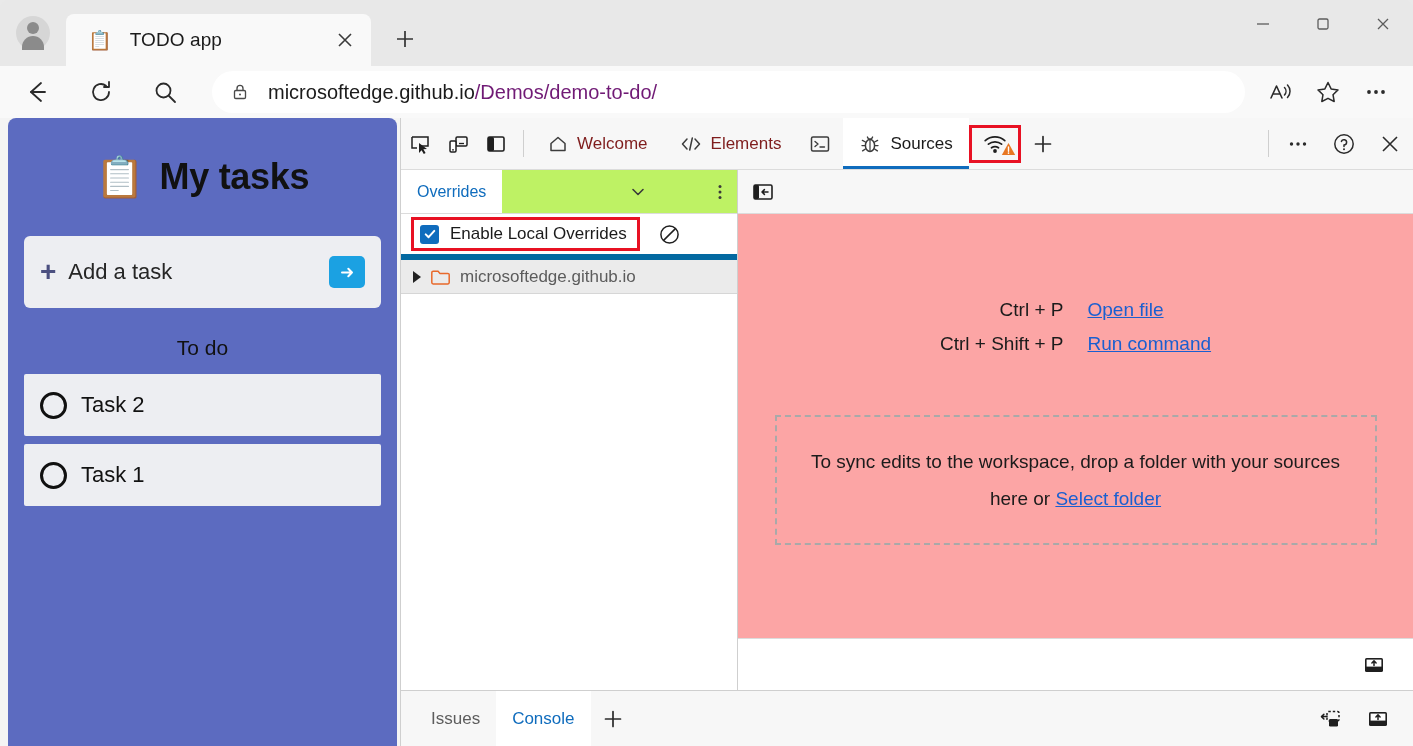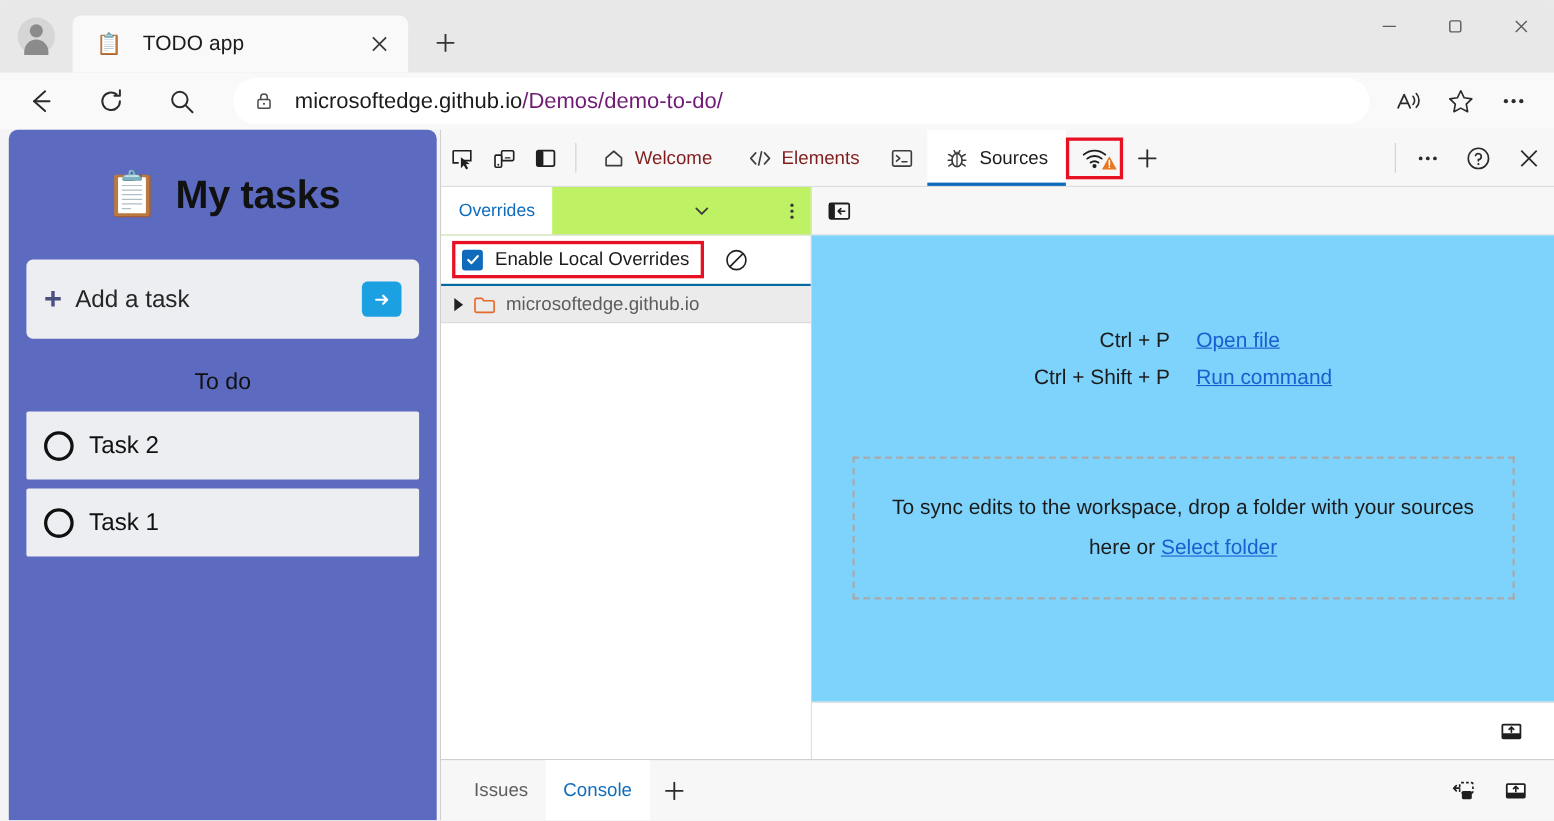--- a/index.html
+++ b/index.html
@@ -200,21 +200,21 @@
     height: 100%; display: flex; align-items: center; padding: 0 16px;
     font-size: 16px; color: #0f6cbd; background: #ffffff;
   }
   .ov-spacer { flex: 1; }
   .ov-icon {
     width: 34px; height: 100%; display: flex; align-items: center; justify-content: center;
     color: #3a3a3a;
   }
   .ov-enable-row {
     height: 46px; display: flex; align-items: center;
-    border-bottom: 2px solid #0369a1;
+    border-bottom: 6px solid #0369a1;
     padding-left: 14px; gap: 12px;
   }
   .enable-box {
     display: flex; align-items: center; gap: 11px;
     border: 3px solid #e81123; padding: 4px 10px 4px 6px;
     margin-left: -4px;
   }
   .chk {
     width: 19px; height: 19px; border-radius: 3px; background: #0f6cbd;
     display: flex; align-items: center; justify-content: center; flex: none;
@@ -232,21 +232,21 @@
   .tree-label { font-size: 17px; color: #5c5c5c; }
   .sidebar-rest { flex: 1; background: #fff; }
 
   .dt-main { flex: 1; display: flex; flex-direction: column; min-width: 0; }
   .editor-toolbar {
     height: 44px; background: #f7f7f7; border-bottom: 1px solid #dcdcdc;
     display: flex; align-items: center; padding-left: 14px;
   }
   .panel-toggle { display: flex; color: #1f1f1f; }
   .editor-empty {
-    flex: 1; background: #7dd3fc;
+    flex: 1; background: #fca5a5;
     display: flex; flex-direction: column; align-items: center; justify-content: center;
     padding-bottom: 20px;
   }
   .shortcut-table { display: table; border-spacing: 0 12px; margin-bottom: 48px; }
   .sc-row { display: table-row; }
   .sc-keys {
     display: table-cell; text-align: right; padding-right: 24px;
     font-size: 19px; color: #1b1b1b; white-space: nowrap;
   }
   .sc-link { display: table-cell; text-align: left; }

